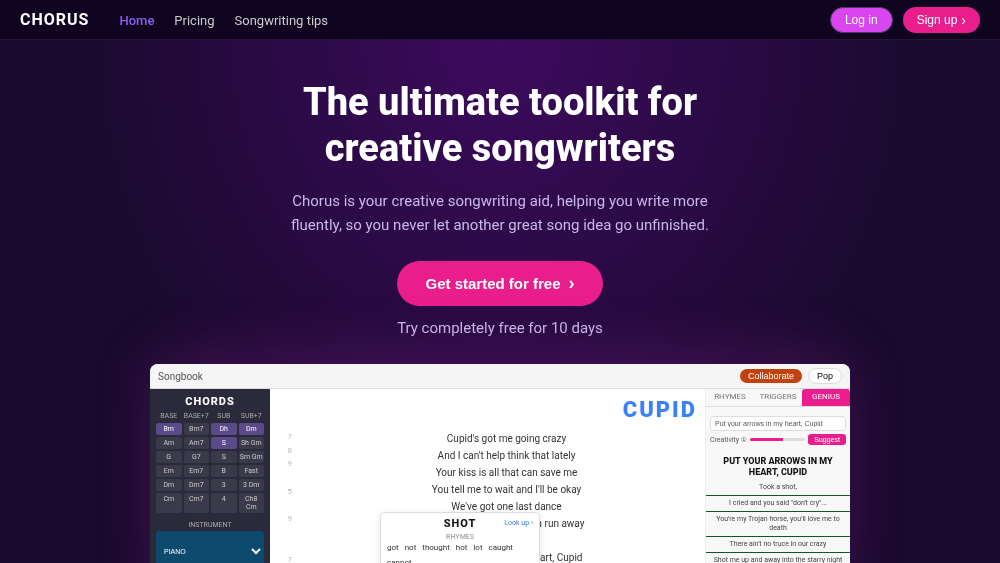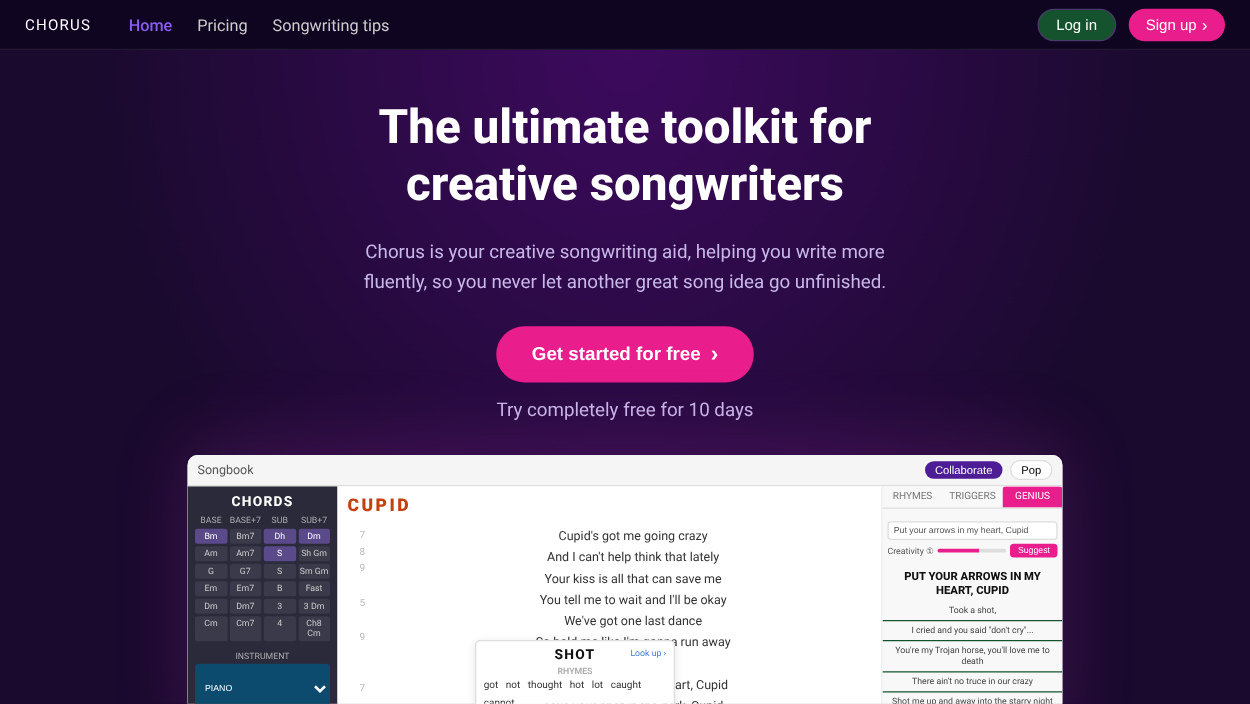--- a/index.html
+++ b/index.html
@@ -15,22 +15,22 @@
     
     nav {
       display: flex;
       align-items: center;
       padding: 0 20px;
       height: 40px;
       background: #0f0520;
       border-bottom: 1px solid rgba(255,255,255,0.08);
     }
     .logo {
-      font-weight: 400;
-      font-size: 12px;
+      font-weight: 700;
+      font-size: 16px;
       color: #fff;
       letter-spacing: 1px;
       margin-right: 30px;
     }
     .nav-links {
       display: flex;
       gap: 20px;
       list-style: none;
       flex: 1;
     }
@@ -39,21 +39,21 @@
       text-decoration: none;
       font-size: 13px;
     }
     .nav-links li a.active { color: #8b5cf6; font-weight: 500; }
     .nav-actions {
       display: flex;
       gap: 10px;
       align-items: center;
     }
     .btn-login {
-      background: #14532d;
+      background: #d946ef;
       border: 1px solid #4a3a6a;
       color: #fff;
       padding: 5px 14px;
       border-radius: 20px;
       font-size: 12px;
       cursor: pointer;
     }
     .btn-signup {
       background: #e91e8c;
       border: none;
@@ -135,21 +135,21 @@
       align-items: center;
       gap: 8px;
     }
     .app-topbar-right {
       margin-left: auto;
       display: flex;
       gap: 6px;
       align-items: center;
     }
     .btn-collaborate {
-      background: #4c1d95;
+      background: #c2410c;
       color: #fff;
       border: none;
       border-radius: 10px;
       padding: 2px 8px;
       font-size: 9px;
       cursor: pointer;
     }
     .btn-pop {
       background: #fff;
       border: 1px solid #ddd;
@@ -220,24 +220,24 @@
     }
 
     
     .panel-lyrics {
       flex: 1;
       background: #fff;
       padding: 8px;
       overflow: hidden;
     }
     .song-title {
-      font-size: 14px;
+      font-size: 22px;
       font-weight: 900;
-      color: #c2410c;
-      text-align: left;
+      color: #3b82f6;
+      text-align: right;
       margin-bottom: 8px;
       letter-spacing: 2px;
     }
     .lyric-line {
       font-size: 10px;
       color: #333;
       line-height: 1.7;
       padding-left: 20px;
     }
     .lyrics-wrapper {

